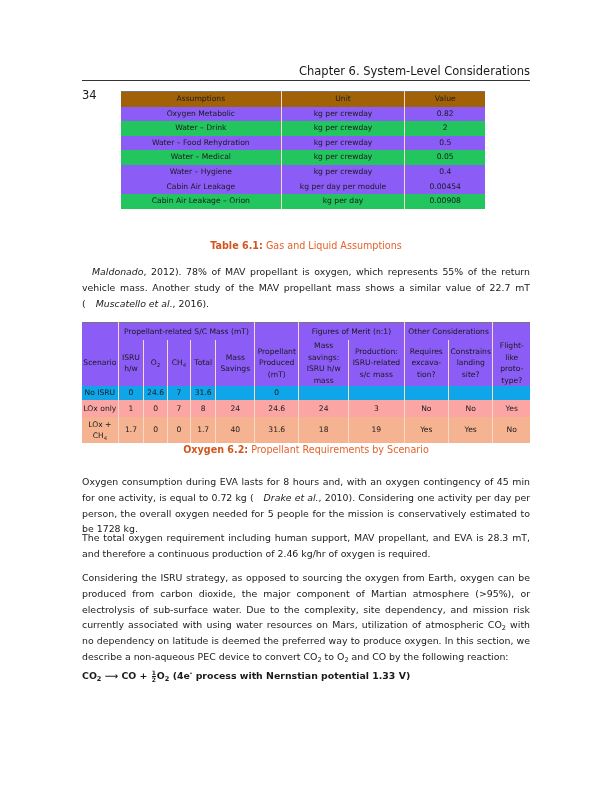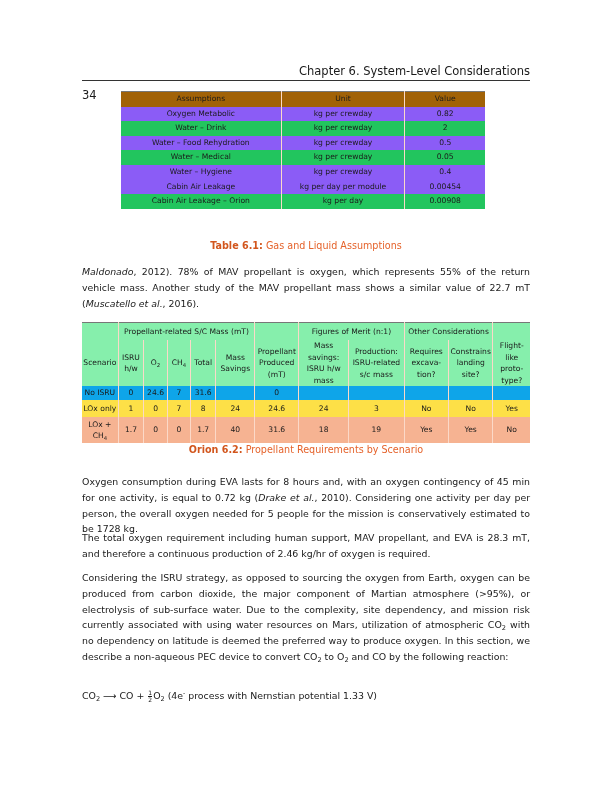--- a/index.html
+++ b/index.html
@@ -16,30 +16,30 @@
   .t1 td, .t1 th { padding: 0; height: 14.6px; line-height: 14.6px; font-weight: normal; }
   .t1 th { background: #a16207; }
   .t1 tr.odd td { background: #8b5cf6; }
   .t1 tr.even td { background: #22c55e; }
   .t1 td + td, .t1 th + th { border-left: 1px solid #fbd9c8; }
 
   .cap { position: absolute; font-size: 9.6px; color: #e5622a; text-align: center; width: 612px; left: 0; }
   .cap b { font-weight: bold; color: #d2561d; }
 
   .para { position: absolute; left: 82px; width: 448px; font-size: 9.4px; line-height: 15.8px; text-align: justify; }
-  .para i { font-style: italic; }
+  .para i { font-style: italic; margin-left: 10px; }
 
   .t2 { position: absolute; left: 82px; top: 322px; width: 448px; font-size: 7.6px; text-align: center;
         border-top: 1px solid #777; }
   .t2 th, .t2 td { padding: 0 1px; font-weight: normal; line-height: 11.5px; }
-  .t2 thead th { background: #86efac; }
+  .t2 thead th { background: #8b5cf6; }
   .t2 thead tr.grp th { height: 17px; }
   .t2 thead tr.sub th { height: 40px; }
   .t2 tbody tr.r0 td { background: #0ea5e9; height: 14px; }
-  .t2 tbody tr.r1 td { background: #fde047; height: 17px; margin-left: 32px; }
+  .t2 tbody tr.r1 td { background: #fca5a5; height: 17px; margin-left: 32px; }
   .t2 tbody tr.r2 td { background: #f6b392; height: 26px; }
   .t2 th + th, .t2 td + td { border-left: 1px solid #fbd9c8; }
   sub { font-size: 70%; vertical-align: -2px; line-height: 0; }
   sup { font-size: 65%; vertical-align: 4px; line-height: 0; }
   .frac { display: inline-block; vertical-align: middle; font-size: 6px; line-height: 6px; text-align: center; margin: 0 1px; }
   .frac span { display: block; }
   .frac .num { border-bottom: 0.6px solid #1a1a1a; }
 </style>
 </head>
 <body>
@@ -168,23 +168,23 @@
       <td>18</td>
       <td>19</td>
       <td>Yes</td>
       <td>Yes</td>
       <td>No</td>
     </tr>
   </tbody>
 </table>
 
 <div class="cap" style="top:444px;">
-  <b>Orion 6.2:</b>
+  <b>Oxygen 6.2:</b>
   <span>Propellant Requirements by Scenario</span>
 </div>
 
 <div class="para" style="top:474px;"><span>Oxygen consumption during EVA lasts for 8 hours and, with an oxygen contingency of 45 min for one activity, is equal to 0.72 kg (</span><i>Drake et al.</i><span>, 2010). Considering one activity per day per person, the overall oxygen needed for 5 people for the mission is conservatively estimated to be 1728 kg.</span></div>
 
 <div class="para" style="top:530px;"><span>The total oxygen requirement including human support, MAV propellant, and EVA is 28.3 mT, and therefore a continuous production of 2.46 kg/hr of oxygen is required.</span></div>
 
 <div class="para" style="top:570px;"><span>Considering the ISRU strategy, as opposed to sourcing the oxygen from Earth, oxygen can be produced from carbon dioxide, the major component of Martian atmosphere (&gt;95%), or electrolysis of sub-surface water. Due to the complexity, site dependency, and mission risk currently associated with using water resources on Mars, utilization of atmospheric CO</span><sub>2</sub><span> with no dependency on latitude is deemed the preferred way to produce oxygen. In this section, we describe a non-aqueous PEC device to convert CO</span><sub>2</sub><span> to O</span><sub>2</sub><span> and CO by the following reaction:</span></div>
 
-<div class="para" style="top:688px; text-align:left;"><span>CO</span><sub>2</sub> <span>⟶</span> <span>CO + </span><span class="frac"><span class="num">1</span><span>2</span></span><span>O</span><sub>2</sub><span> (4e</span><sup>-</sup><span> process with Nernstian potential 1.33 V)</span></div>
+<div class="para" style="top:668px; text-align:left;font-weight:bold;"><span>CO</span><sub>2</sub> <span>⟶</span> <span>CO + </span><span class="frac"><span class="num">1</span><span>2</span></span><span>O</span><sub>2</sub><span> (4e</span><sup>-</sup><span> process with Nernstian potential 1.33 V)</span></div>
 
 </body></html>

